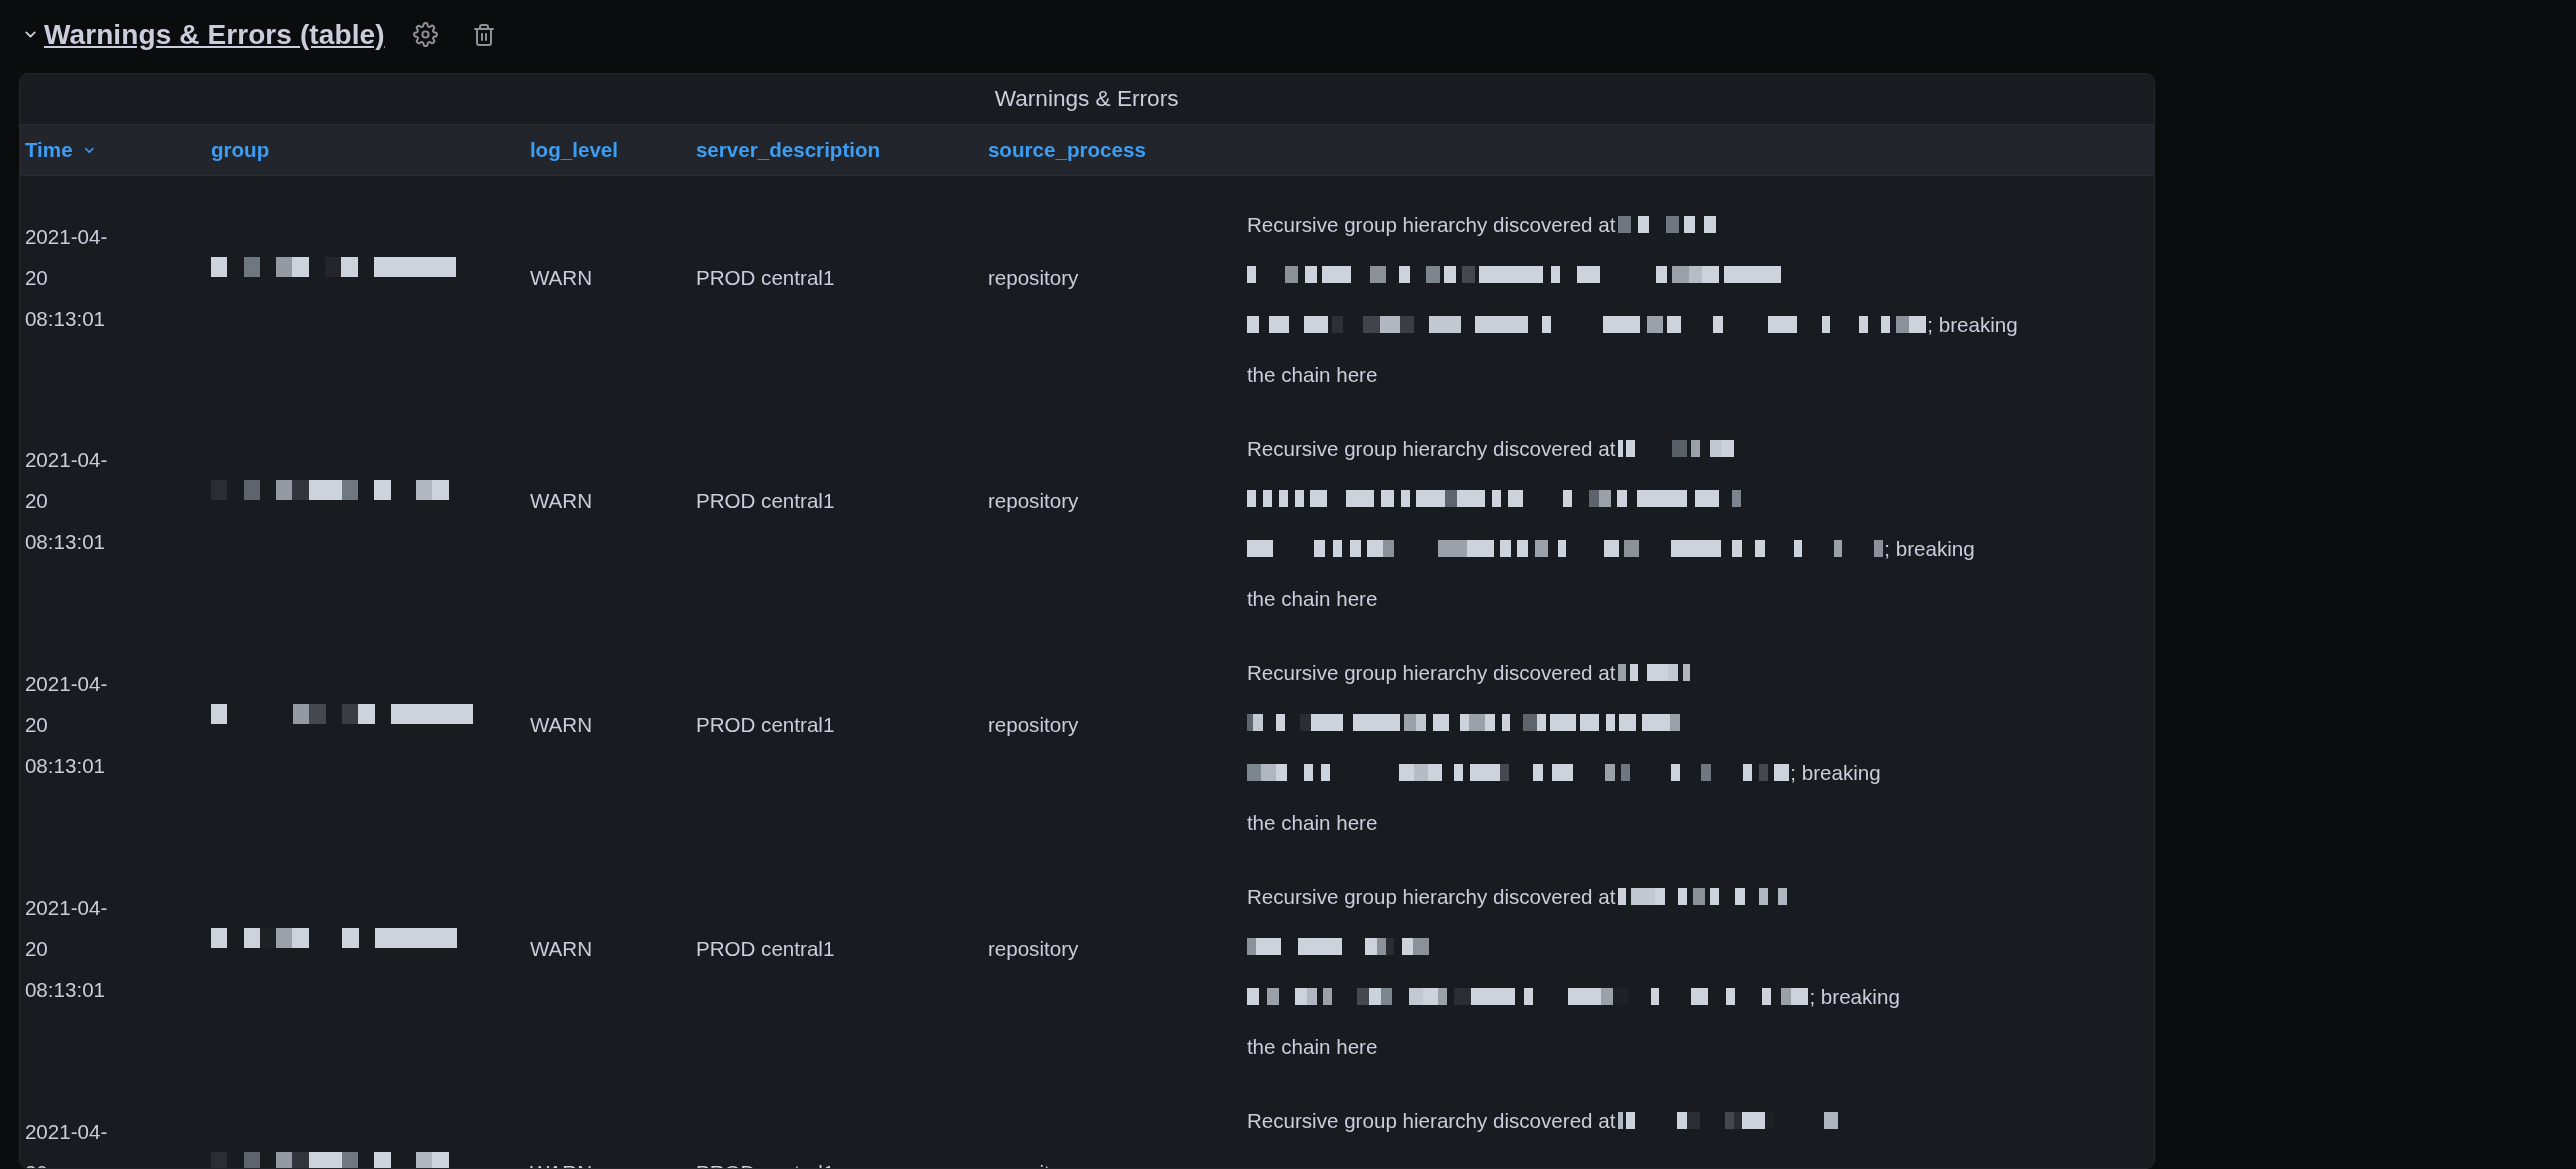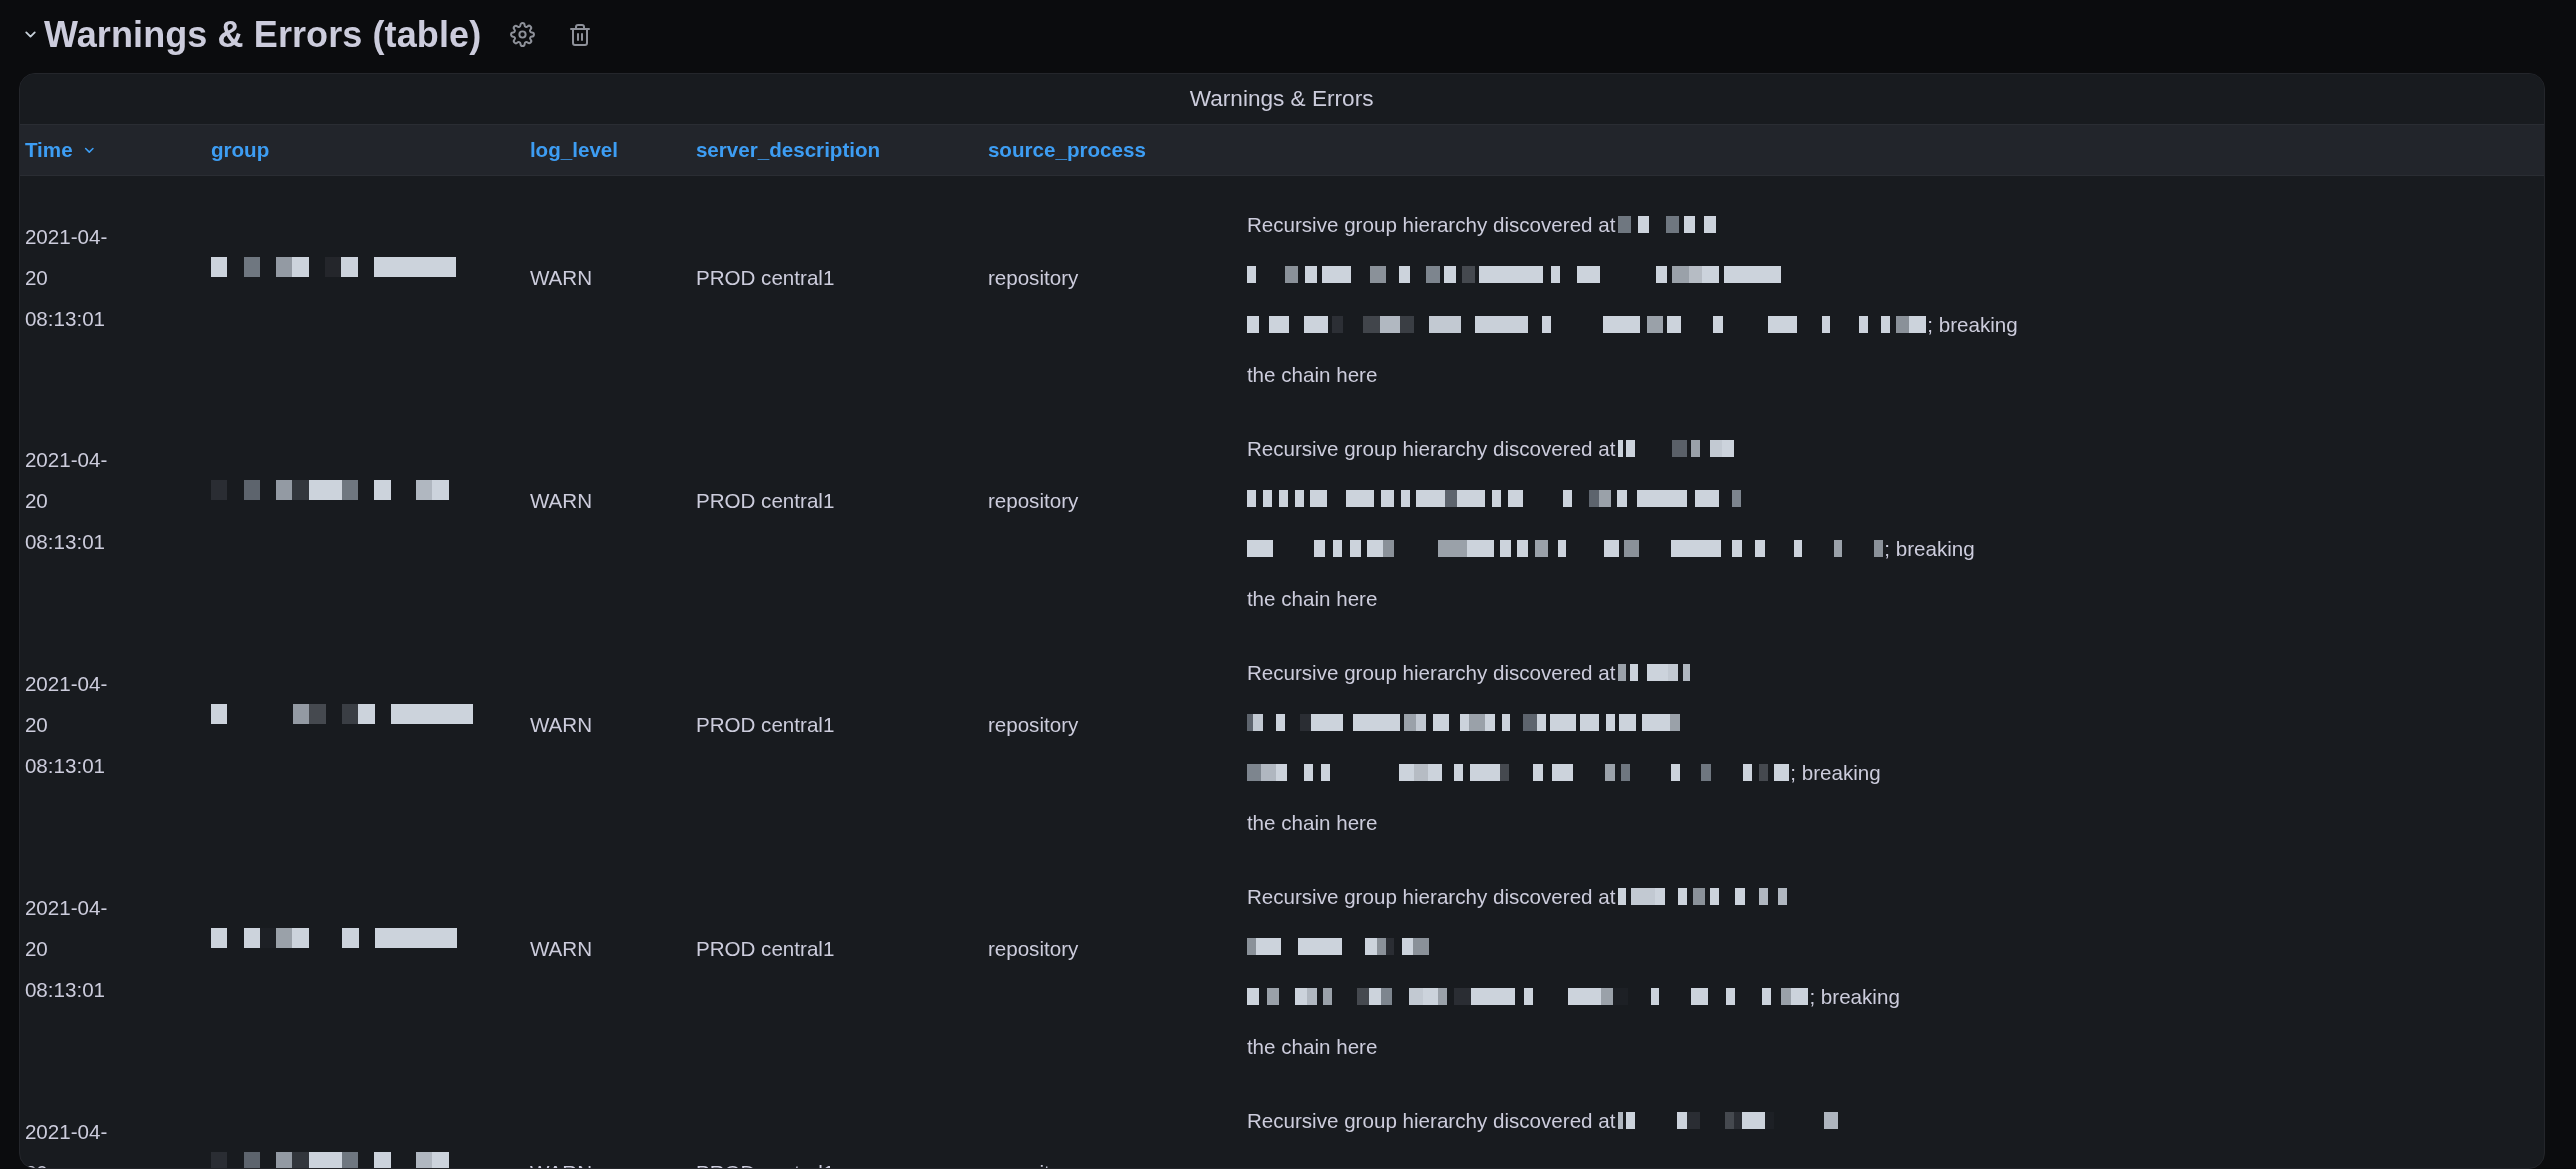--- a/index.html
+++ b/index.html
@@ -31,52 +31,53 @@
     height: 20px;
     display: flex;
     align-items: center;
     justify-content: center;
     color: #c7d0d9;
     flex: 0 0 auto;
     cursor: pointer;
   }
   .collapse-chevron svg { display:block; }
   .row-title {
-    font-size: 36px;
+    font-size: 28px;
     font-weight: 700;
     color: #ccccdc;
     letter-spacing: 0.1px;
     margin-left: 4px;
     white-space: nowrap;
     cursor: pointer;
+    text-decoration: underline;
   }
   .row-actions {
     display: flex;
     align-items: center;
     gap: 29px;
     margin-left: 26.5px;
   }
   .icon-btn {
     width: 29px; height: 29px;
     display:flex; align-items:center; justify-content:center;
     color: #8e9199;
     cursor: pointer;
   }
   .icon-btn svg { display:block; }
 
   
   .panel {
     position: absolute;
     left: 18.6px;
     top: 73px;
-    width: 2526px;
+    width: 2136px;
     height: 1096px;
     background: #181b1f;
     border: 0.7px solid #24262b;
-    border-radius: 16px;
+    border-radius: 9px;
     box-sizing: border-box;
     overflow: hidden;
   }
   .panel-header {
     height: 50px;
     display: flex;
     align-items: center;
     justify-content: center;
     background: #181b1f;
   }

